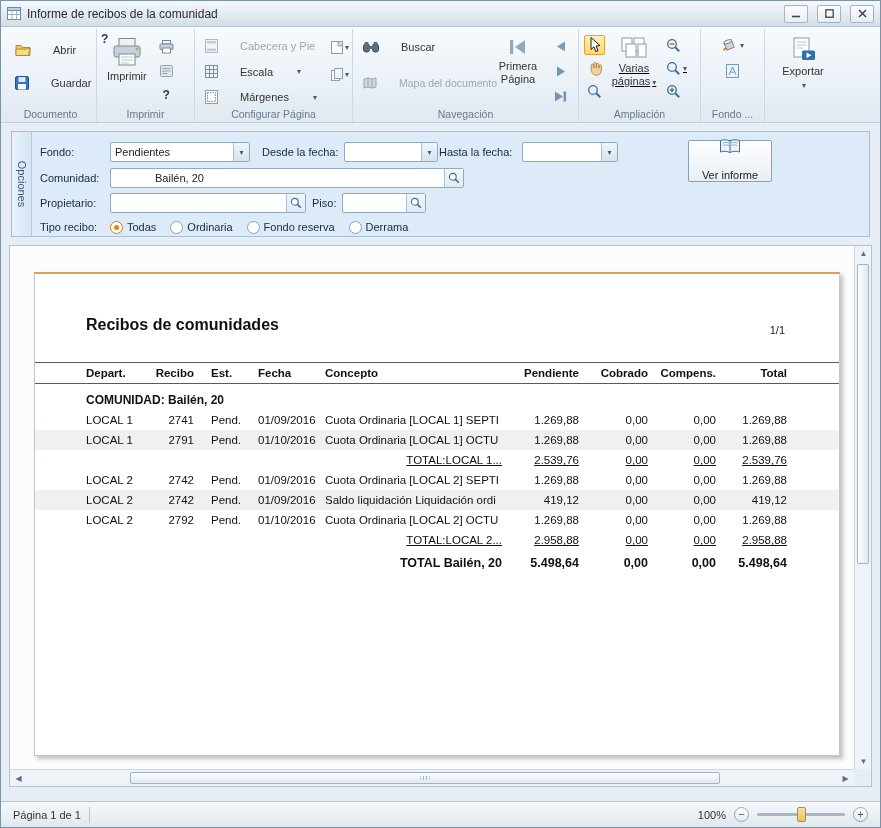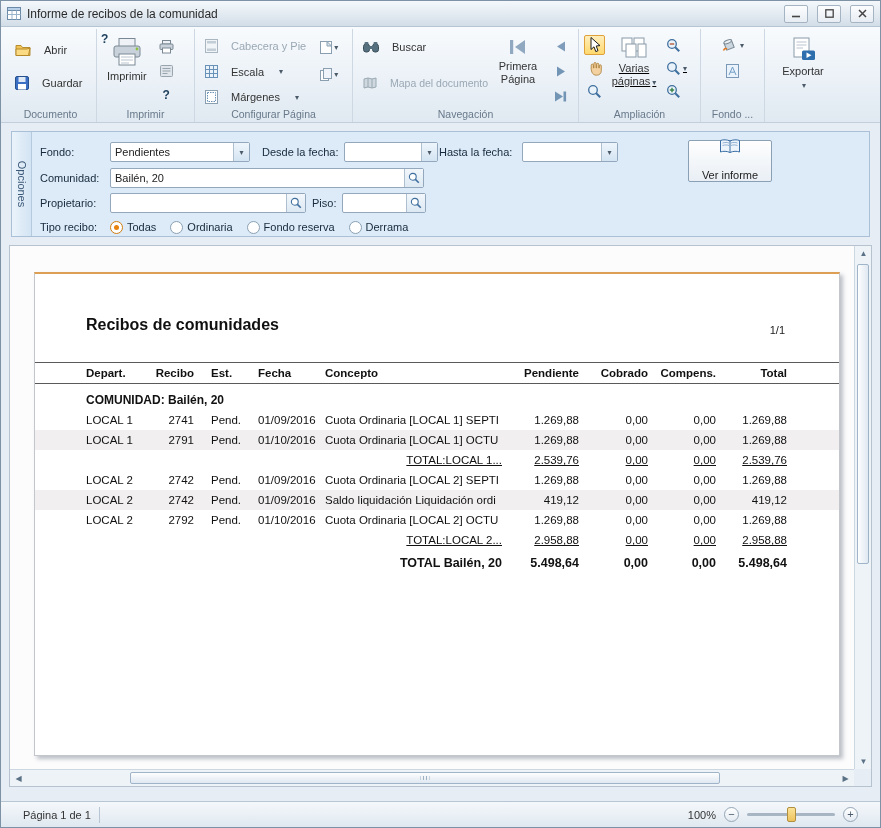--- a/index.html
+++ b/index.html
@@ -29,21 +29,21 @@
     border-bottom:1px solid #c2cedb;
     display:flex; align-items:stretch; padding:2px 2px 0 4px;
   }
   .rgroup{ position:relative; border-right:1px solid #cdd8e3; padding:4px 5px 16px; }
   .rgroup-label{
     position:absolute; left:0; right:0; bottom:2px; text-align:center;
     font-size:10.5px; color:#68798a; white-space:nowrap;
   }
   .g-doc{width:92px}.g-imp{width:98px}.g-cfg{width:158px}.g-nav{width:226px}
   .g-amp{width:122px}.g-fon{width:64px}.g-exp{width:76px; border-right:none;}
-  .sbtn{ display:flex; align-items:center; gap:13px; padding:3px 4px; font-size:11px; color:#333;
+  .sbtn{ display:flex; align-items:center; gap:22px; padding:3px 4px; font-size:11px; color:#333;
          border:1px solid transparent; border-radius:2px; white-space:nowrap; }
   .sbtn.disabled{ color:#9aa8b4; }
   .bigbtn{ display:flex; flex-direction:column; align-items:center; gap:3px; padding:3px 4px;
            font-size:11px; color:#333; text-align:center; line-height:1.15;
            border:1px solid transparent; border-radius:2px; }
   .tinybtn{ width:21px; height:20px; display:flex; align-items:center; justify-content:center;
             border:1px solid transparent; border-radius:2px; }
   .tool-selected{ background:linear-gradient(#ffeebc,#ffd96e); border-color:#dfa23a; }
   .caret{ font-size:8px; color:#4a5a68; margin-left:2px; }
   .col{ display:flex; flex-direction:column; }
@@ -132,21 +132,21 @@
   .c-depart{width:60px}.c-recibo{width:48px;text-align:right}
   .c-est{width:64px;padding-left:17px}.c-fecha{width:67px}
   .c-concepto{width:177px}.c-pend{width:77px;text-align:right}
   .c-cob{width:69px;text-align:right}.c-comp{width:68px;text-align:right}
   .c-total{width:71px;text-align:right}
   .c-sublabel{width:416px;text-align:right}
   
   .statusbar{
     position:absolute; left:0; right:0; bottom:0; height:26px;
     background:linear-gradient(#f5f8fb,#dfe8f0); border-top:1px solid #b8c6d4;
-    display:flex; align-items:center; font-size:11px; color:#333; padding:0 22px;
+    display:flex; align-items:center; font-size:11px; color:#333; padding:0 12px;
   }
   .sb-sep{ width:1px; height:16px; background:#b8c6d4; margin:0 8px; }
   .sb-spacer{ flex:1; }
   .zbtn{ width:15px; height:15px; border-radius:50%; border:1px solid #95a6b6;
          background:linear-gradient(#ffffff,#e4ebf2); display:flex; align-items:center;
          justify-content:center; font-size:11px; line-height:1; color:#4a5a6a; }
   .zoom-track{ width:88px; height:3px; background:#a8b6c4; border-radius:2px; position:relative; margin:0 8px; }
   .zoom-thumb{ position:absolute; left:45%; top:-6px; width:9px; height:15px;
                background:linear-gradient(#fbe398,#edc25c); border:1px solid #b08f3e; border-radius:2px; }
   .ico{ display:inline-flex; align-items:center; justify-content:center; }
@@ -459,21 +459,21 @@
       <span class="dbtn">▾</span>
     </div>
 
     <span class="flabel" style="left:427px; top:10px;">Hasta la fecha:</span>
     <div class="combo" style="left:510px; top:10px; width:96px;">
       <span class="val"></span>
       <span class="dbtn">▾</span>
     </div>
 
     <span class="flabel" style="left:28px; top:36px;">Comunidad:</span>
-    <div class="sgroup" style="left:98px; top:36px; width:314px;">
+    <div class="sgroup" style="left:98px; top:36px; width:354px;padding-left:40px;">
       <input value="Bailén, 20" style="">
       <span class="magbtn">
         <svg width="12" height="12" viewBox="0 0 12 12">
             <circle cx="4.8" cy="4.8" r="3.4" fill="#fff" stroke="#3f6f9e" stroke-width="1.1"></circle>
             <line x1="7.4" y1="7.4" x2="10.8" y2="10.8" stroke="#3f6f9e" stroke-width="1.6"></line>
           </svg>
       </span>
     </div>
 
     <span class="flabel" style="left:28px; top:61px;">Propietario:</span>

